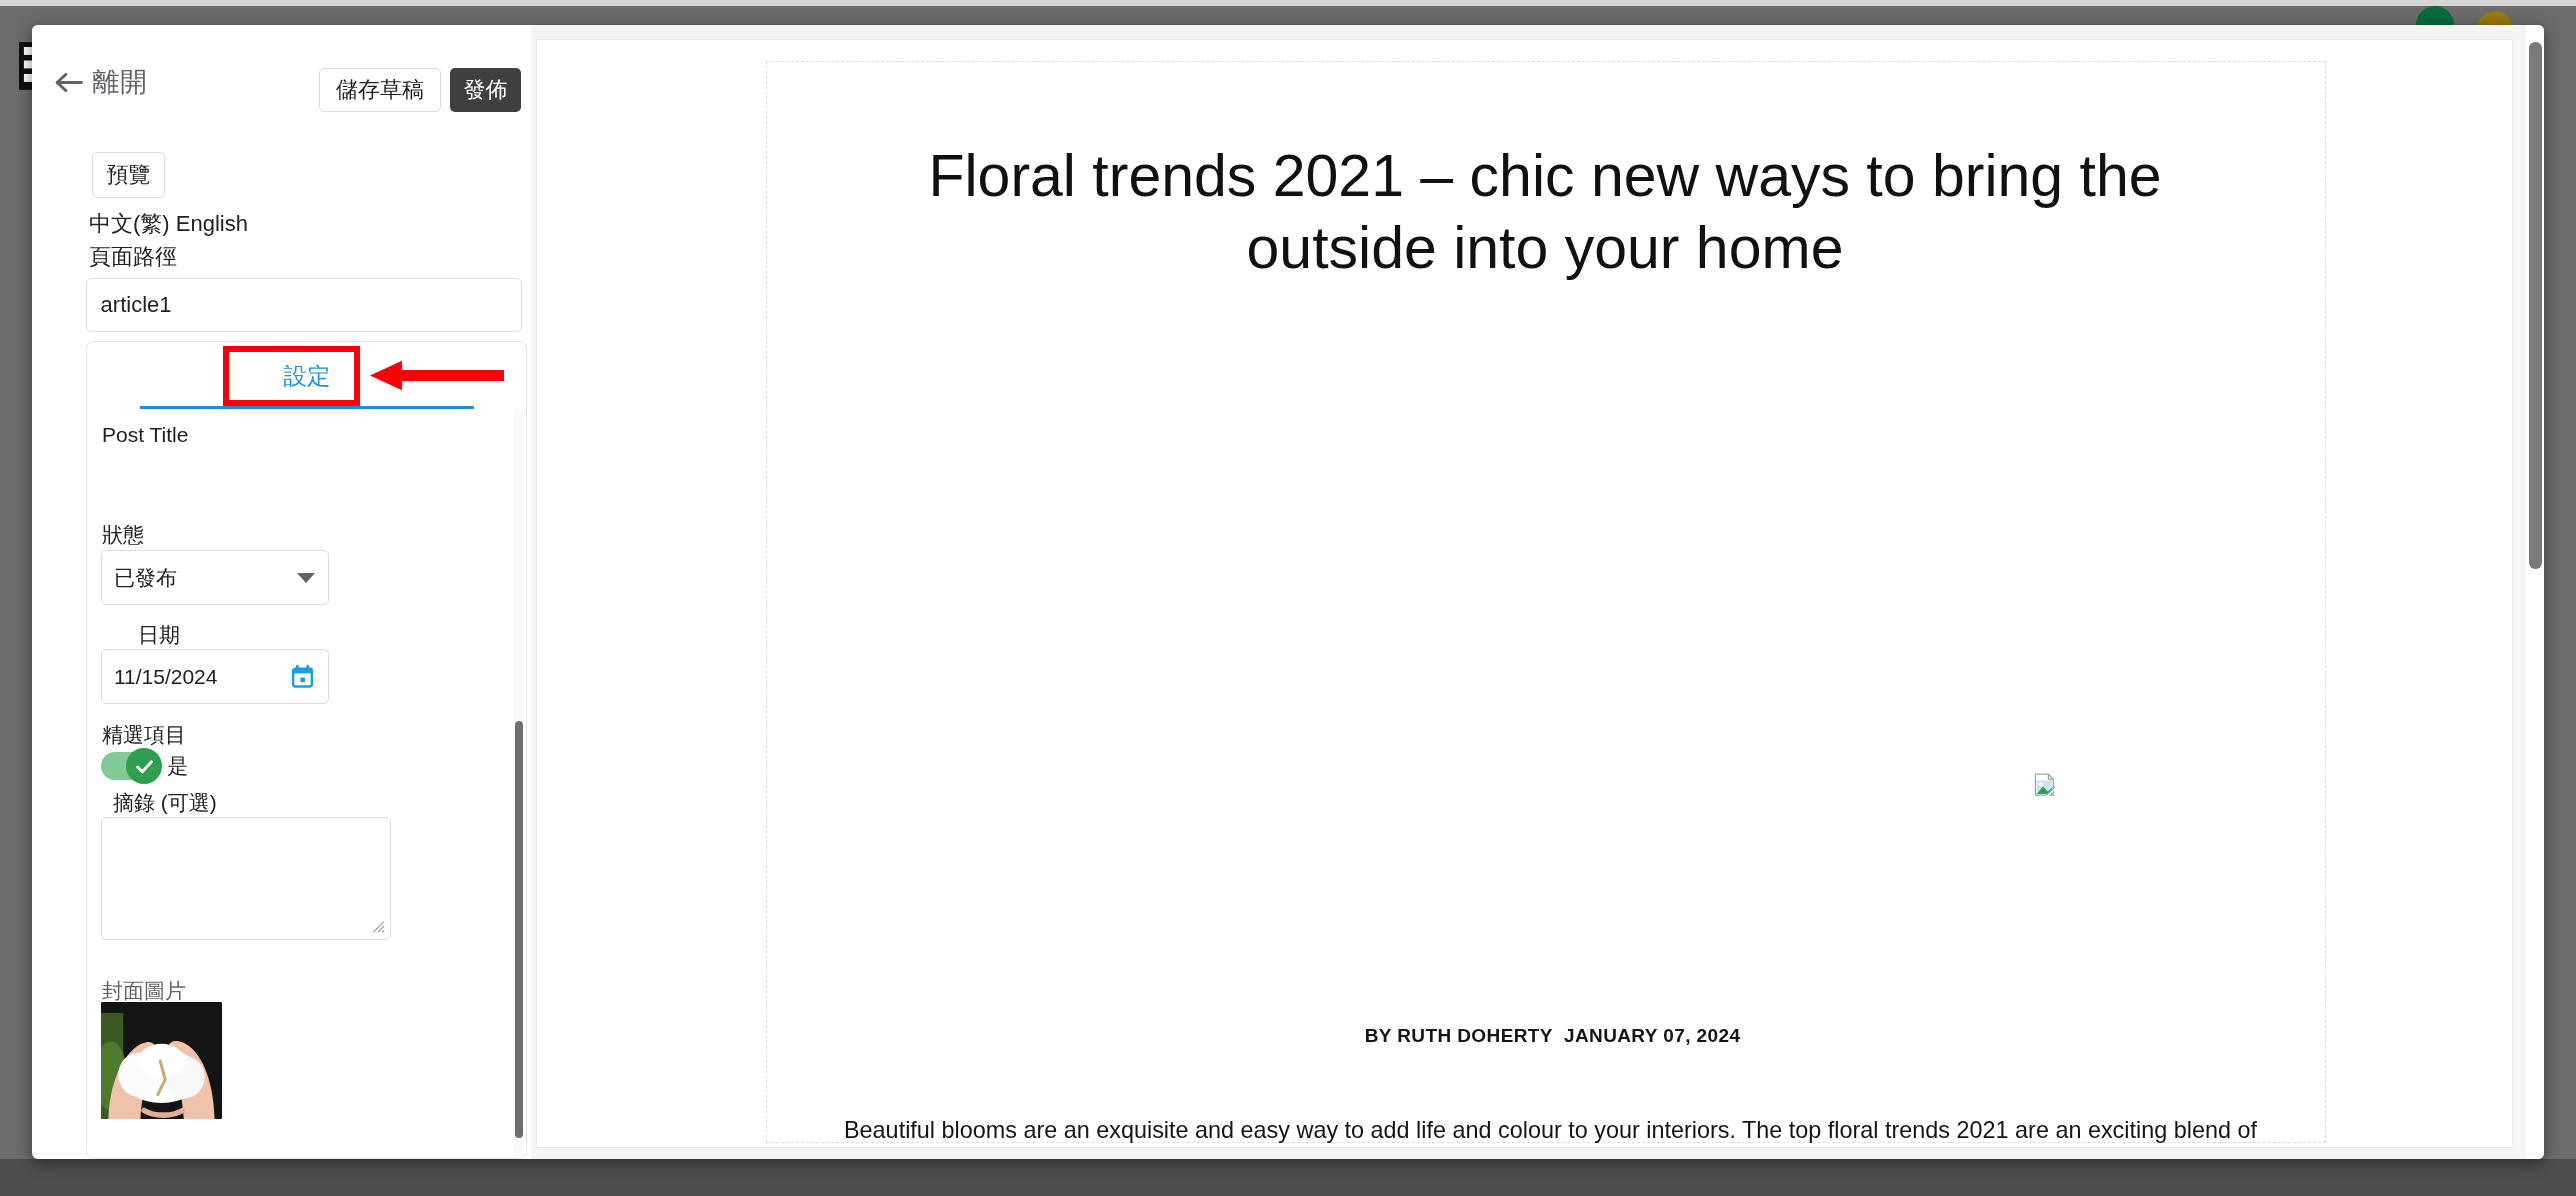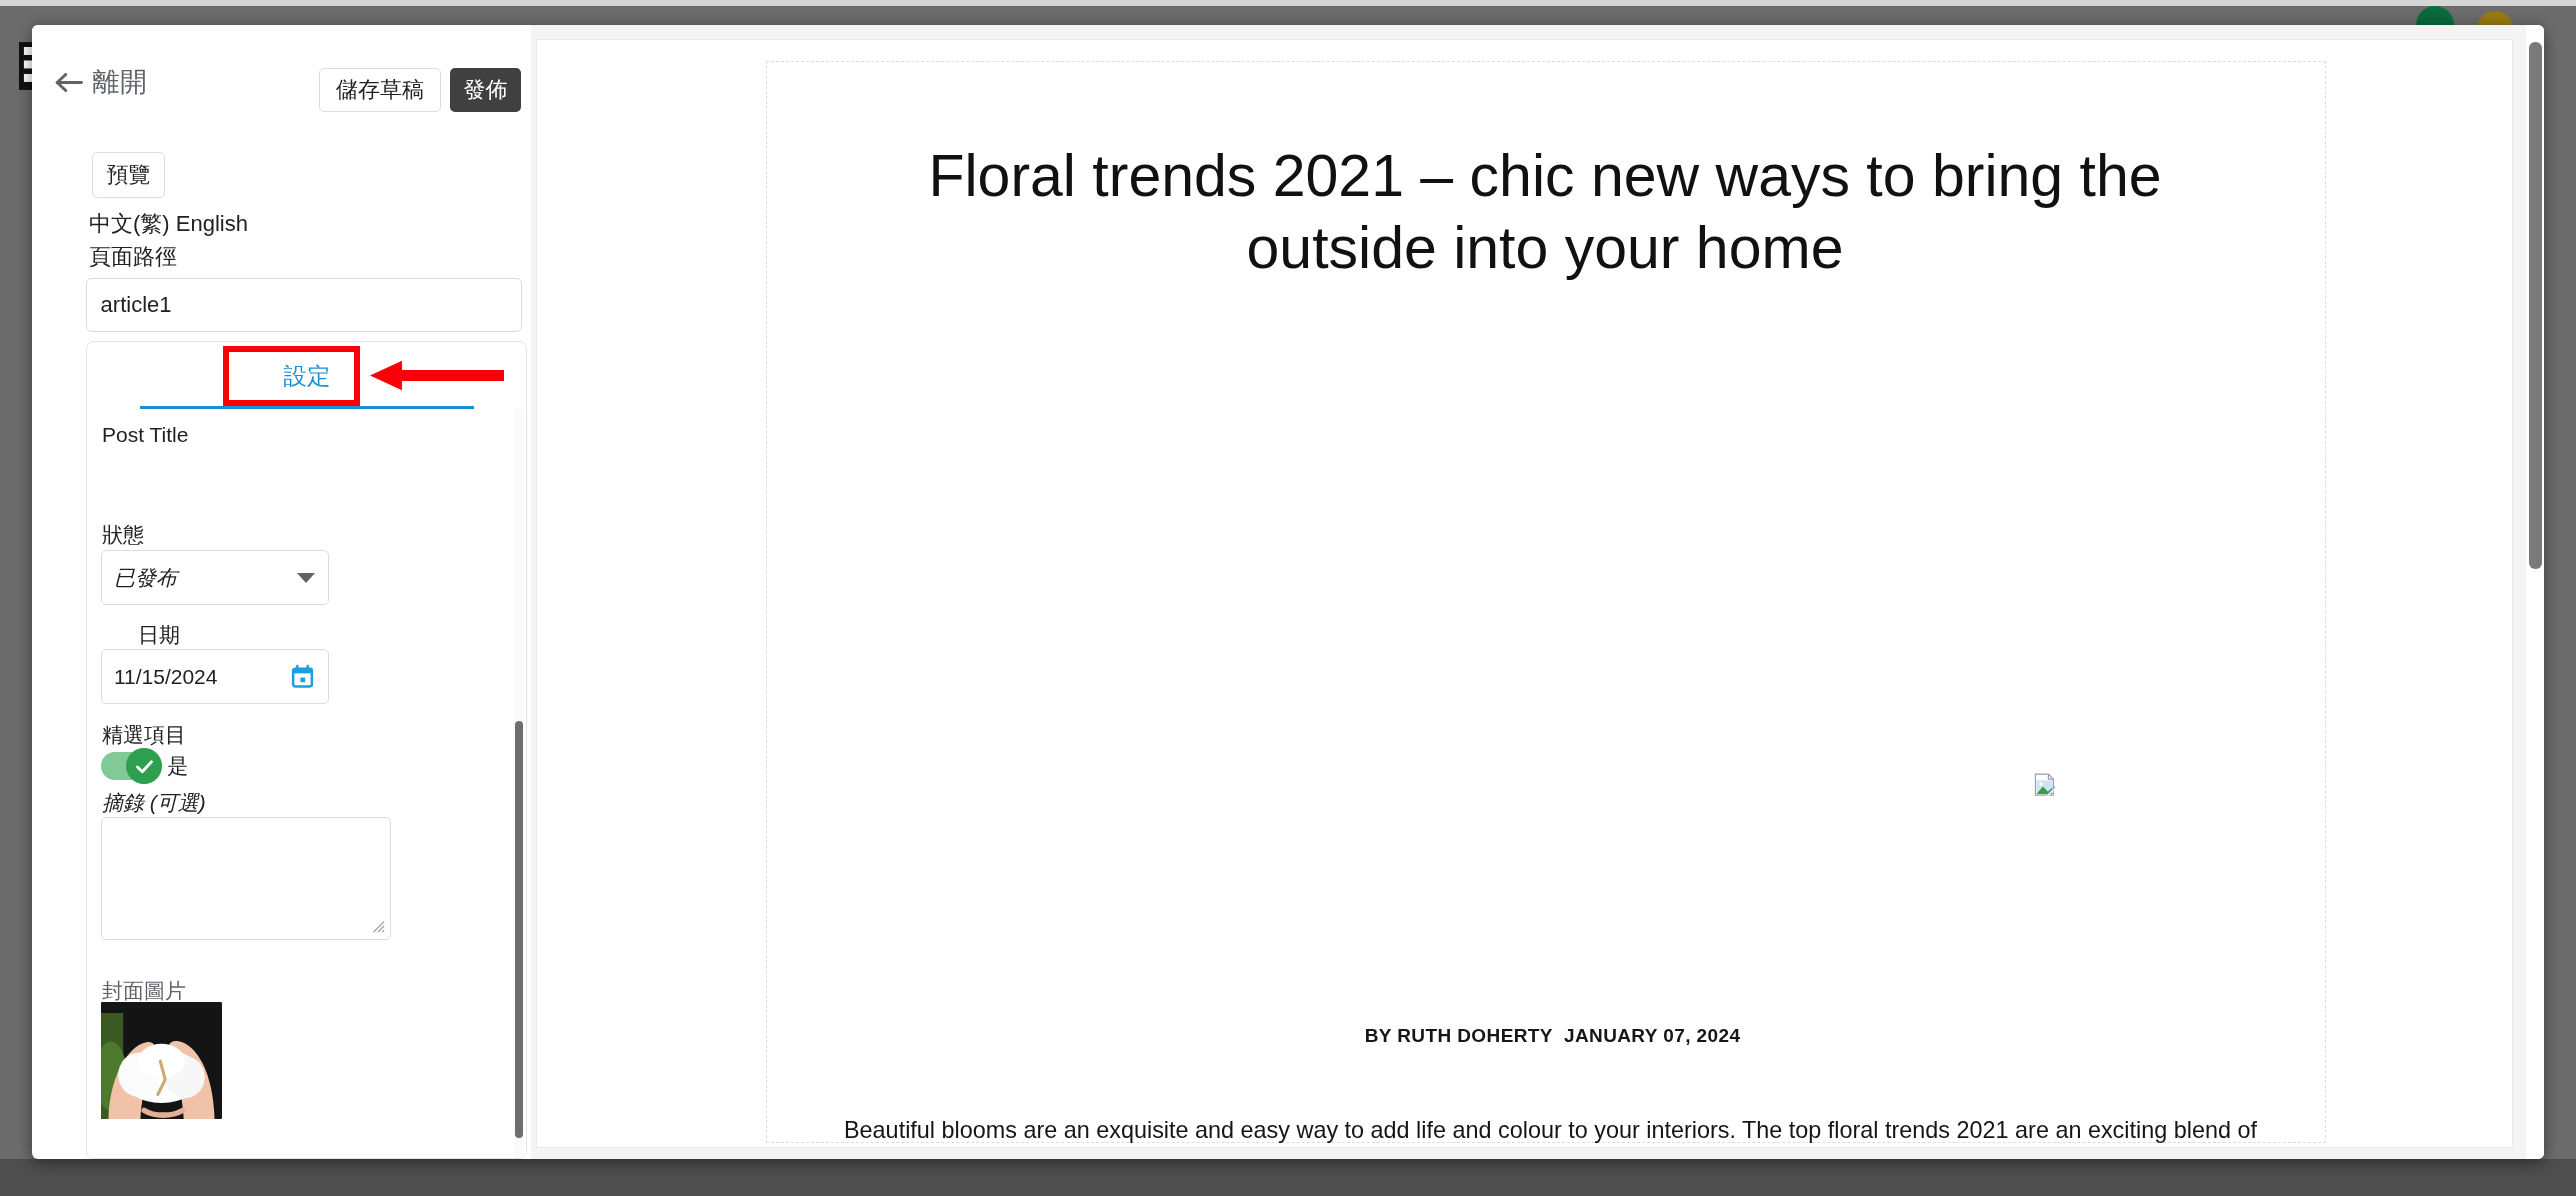--- a/index.html
+++ b/index.html
@@ -297,21 +297,20 @@
     box-sizing: border-box;
     display: flex;
     align-items: center;
     padding: 0 12.3px;
     cursor: pointer;
   }
   #status-select-value {
     font-size: 21px;
     color: #202124;
     flex: 1 1 auto;
-    font-style: italic;
   }
   #status-chevron-icon {
     width: 0; height: 0;
     border-left: 9.2px solid transparent;
     border-right: 9.2px solid transparent;
     border-top: 10px solid #5f6368;
   }
 
   #date-label { left: 15px; top: 212px; margin-left: 36px; }
   #date-input-wrap {
@@ -363,21 +362,21 @@
     display: flex;
     align-items: center;
     justify-content: center;
   }
   #featured-toggle-knob svg { width: 21px; height: 21px; display: block; }
   #featured-toggle-text {
     font-size: 21px;
     color: #202124;
   }
 
-  #excerpt-label { left: 15px; top: 380px; font-style: italic; }
+  #excerpt-label { left: 26px; top: 380px; }
   #excerpt-textarea {
     position: absolute;
     left: 13.6px;
     top: 408px;
     width: 290px;
     height: 123px;
     box-sizing: border-box;
     border: 0.9px solid #dadce0;
     border-radius: 5px;
     background: #fff;

